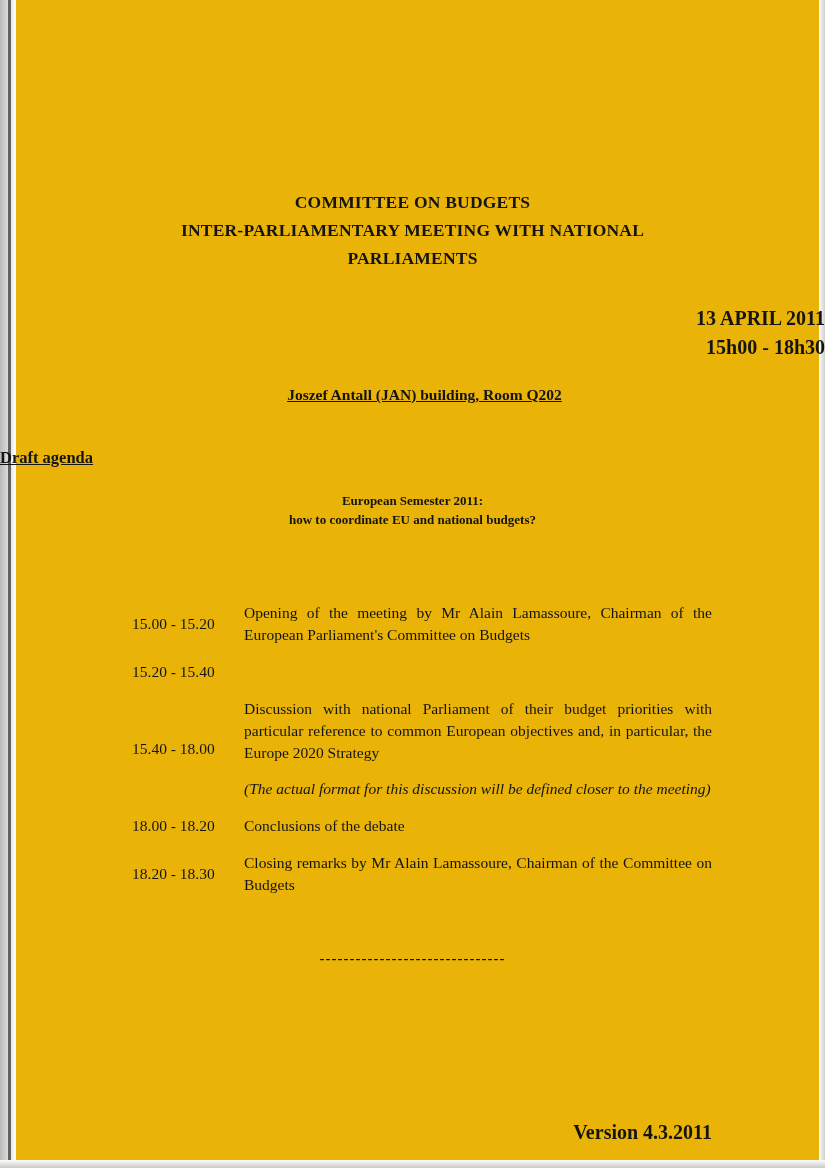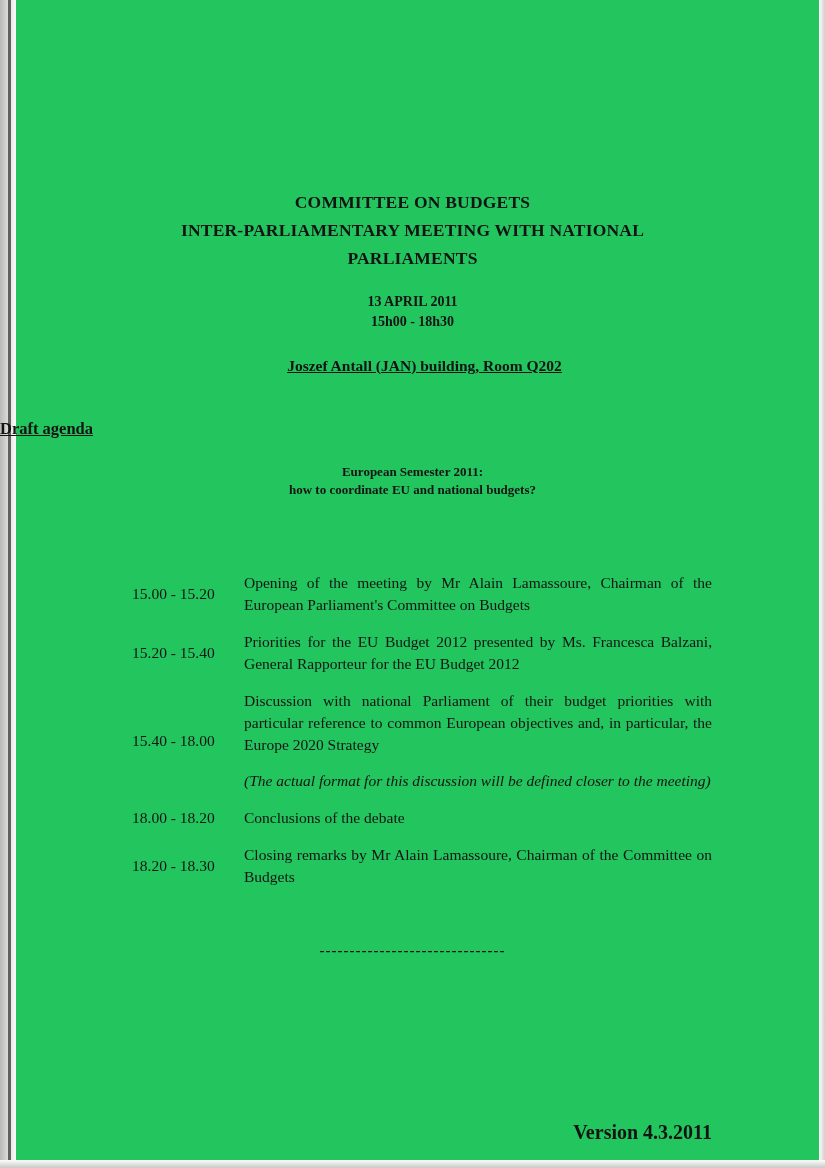--- a/index.html
+++ b/index.html
@@ -5,21 +5,21 @@
   html, body {
     margin: 0;
     padding: 0;
     background: #dcdcdc;
   }
   .page {
     position: relative;
     width: 825px;
     height: 1168px;
     margin: 0 auto;
-    background: #22c55e;
+    background: #eab308;
     overflow: hidden;
     font-family: "Liberation Serif", "DejaVu Serif", serif;
     color: #141414;
   }
   
   .scan-edge-left {
     position: absolute;
     left: 0; top: 0; bottom: 0;
     width: 16px;
     background: linear-gradient(to right, #b9b9b9, #e9e9e7 70%, #fdfdfc);
@@ -53,24 +53,24 @@
     max-width: 575px;
     margin: 0 auto;
     text-align: center;
     font-weight: bold;
     font-size: 17.5px;
     line-height: 1.6;
     letter-spacing: .2px;
   }
 
   .datetime-block {
-    margin-top: 20px;
-    text-align: center;
-    font-weight: bold;
-    font-size: 14px;
+    margin-top: 32px;
+    text-align: right;
+    font-weight: bold;
+    font-size: 20px;
     line-height: 1.45;
   }
 
   .location-block {
     margin-top: 24px;
     text-align: center;
     font-weight: bold;
     font-size: 15.5px;
     padding-left: 24px;
   }
@@ -173,23 +173,20 @@
 
       <div class="agenda-item">
         <div class="agenda-time">15.00 - 15.20</div>
         <div class="agenda-body">
           <p class="agenda-text">Opening of the meeting by Mr Alain Lamassoure, Chairman of the European Parliament's Committee on Budgets</p>
         </div>
       </div>
 
       <div class="agenda-item">
         <div class="agenda-time">15.20 - 15.40</div>
-        <div class="agenda-body">
-          <p class="agenda-text">Priorities for the EU Budget 2012 presented by Ms. Francesca Balzani, General Rapporteur for the EU Budget 2012</p>
-        </div>
       </div>
 
       <div class="agenda-item">
         <div class="agenda-time">15.40 - 18.00</div>
         <div class="agenda-body">
           <p class="agenda-text">Discussion with national Parliament of their budget priorities with particular reference to common European objectives and, in particular, the Europe 2020 Strategy</p>
           <p class="agenda-note">(The actual format for this discussion will be defined closer to the meeting)</p>
         </div>
       </div>
 

